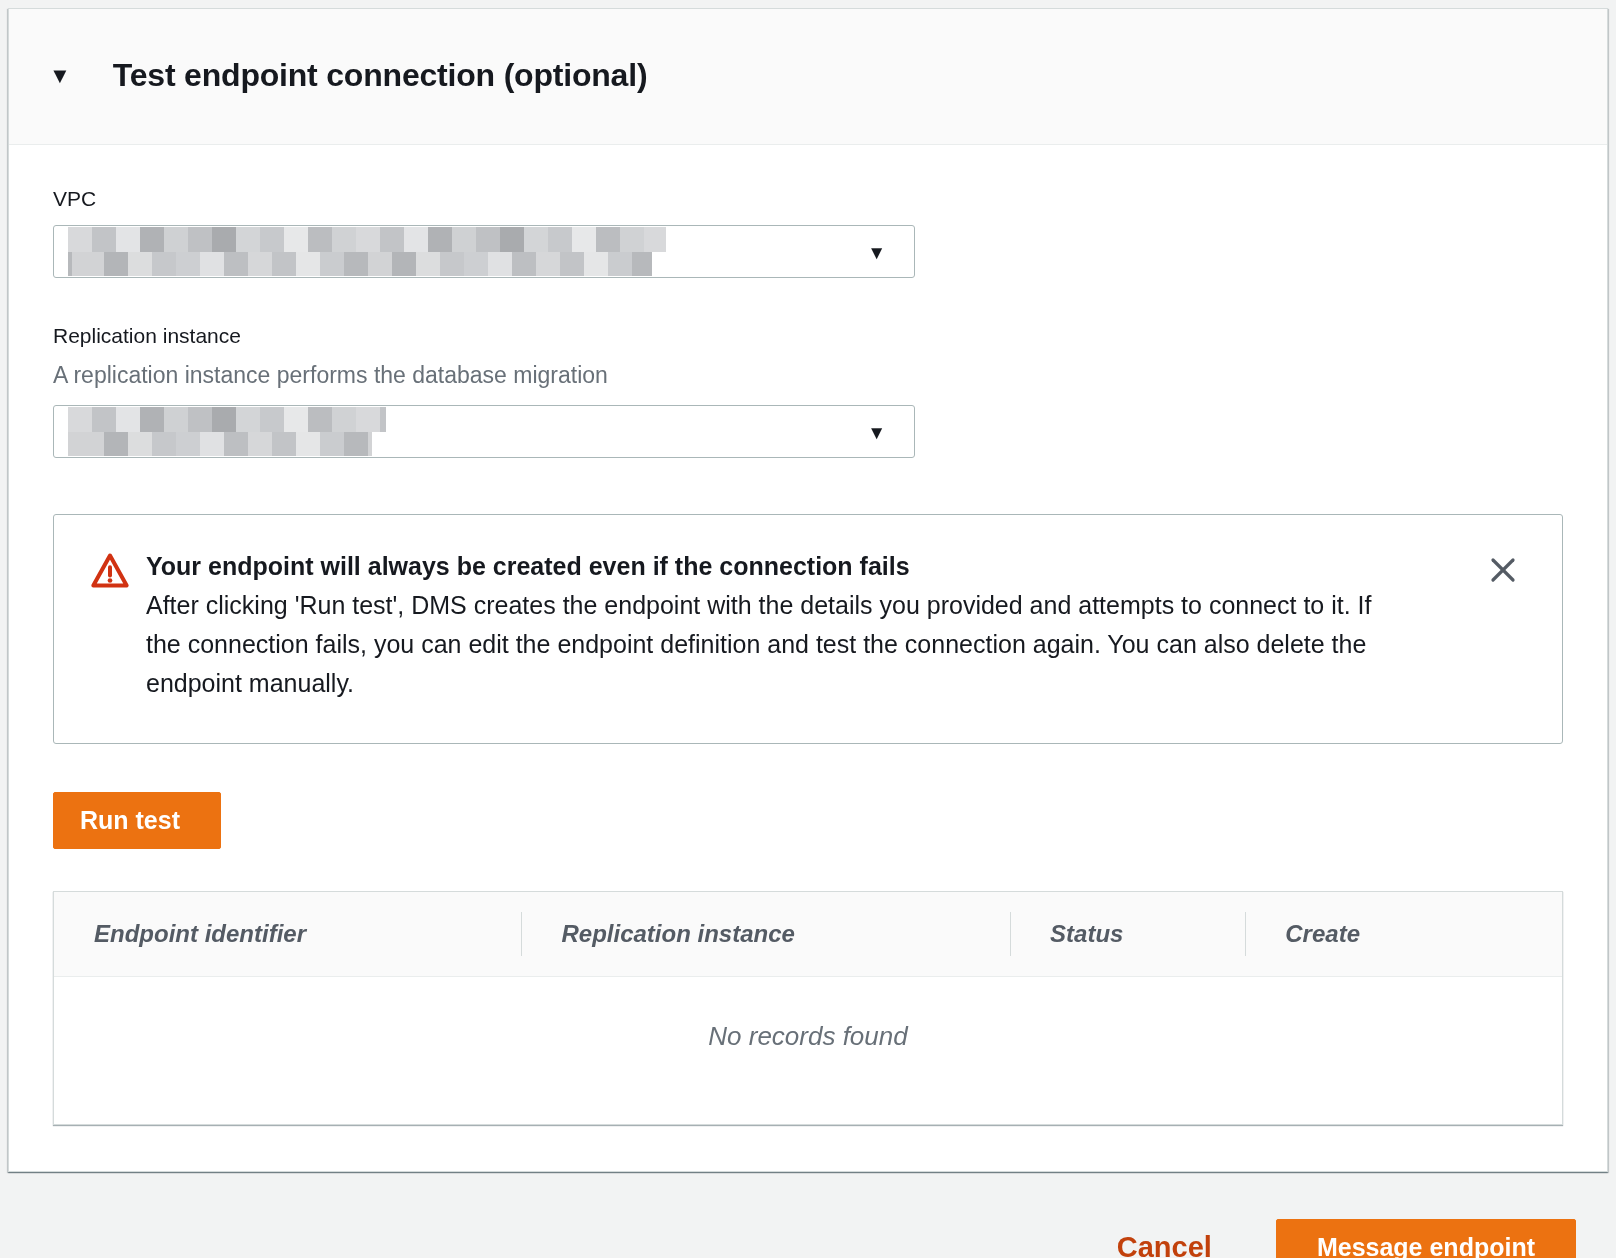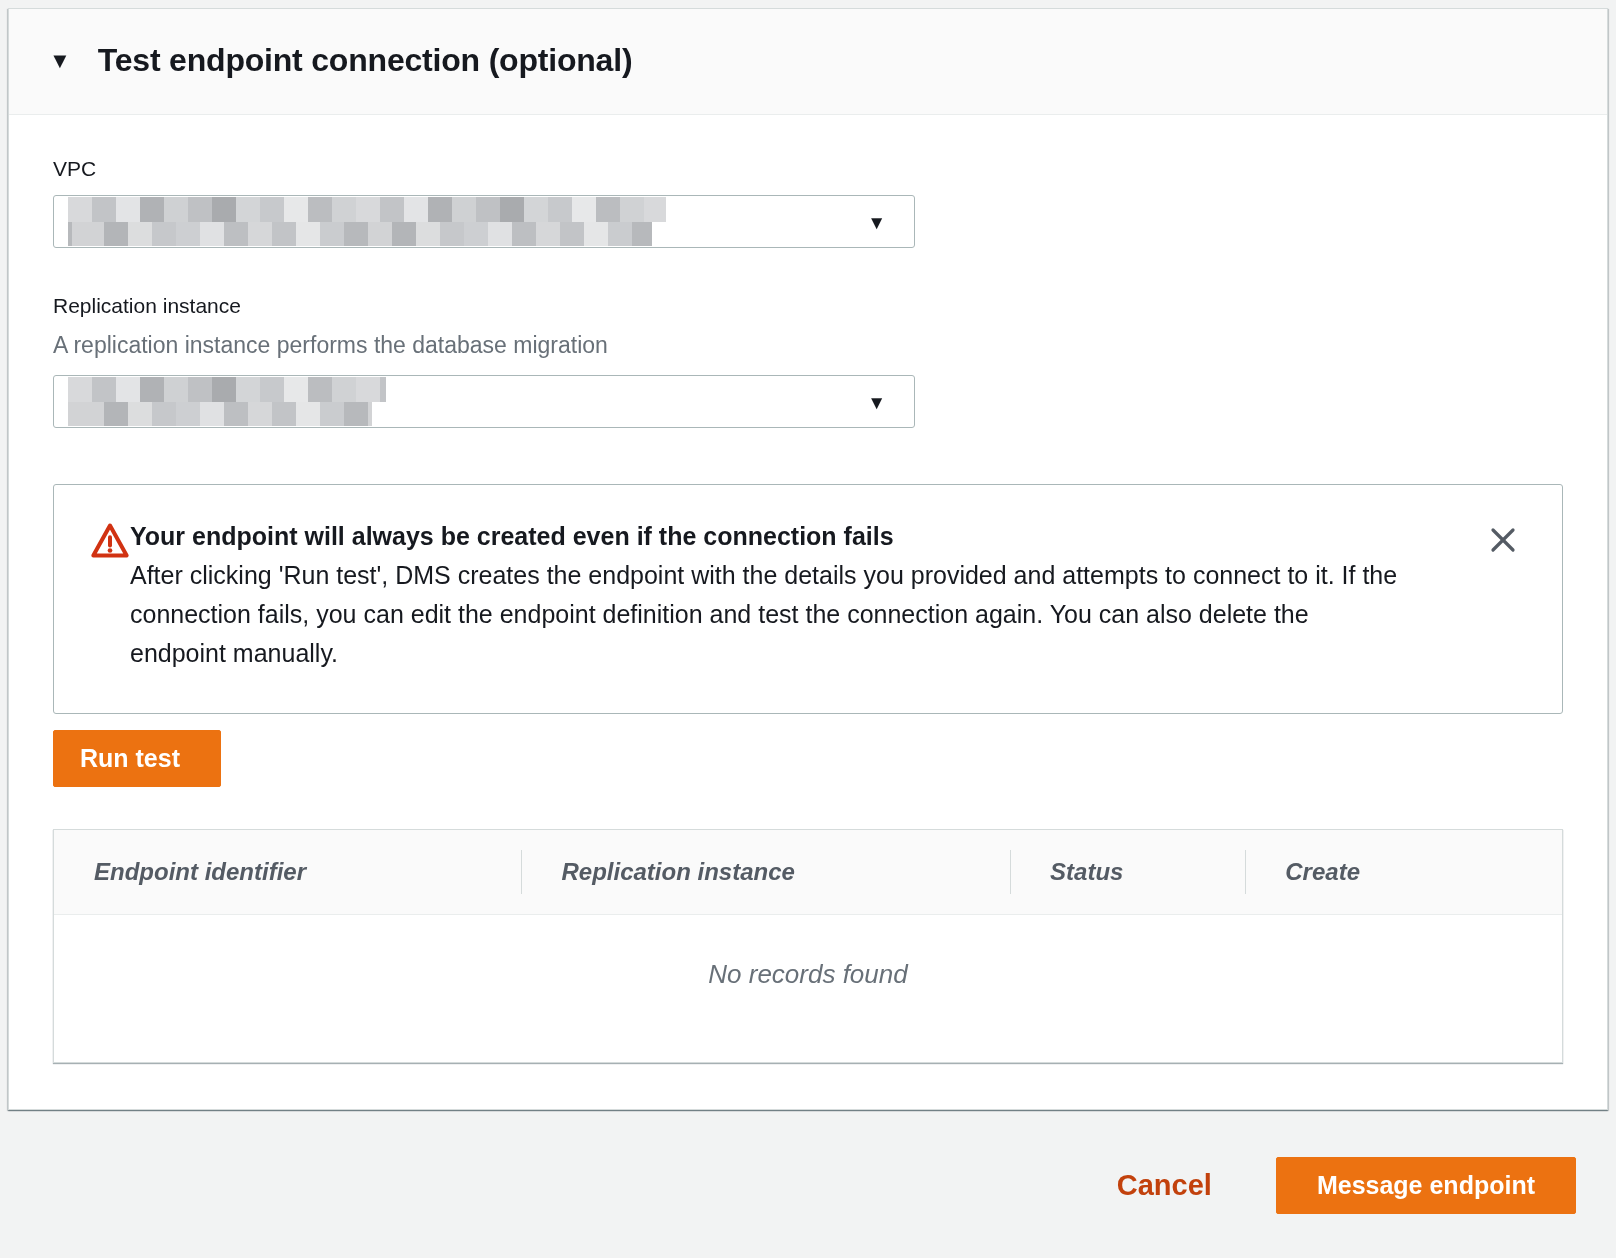--- a/index.html
+++ b/index.html
@@ -30,21 +30,21 @@
     align-items: center;
     gap: 26px;
     cursor: pointer;
   }
   .caret-down-icon {
     font-size: 22px;
     line-height: 1;
     color: #16191f;
   }
   .panel-title {
-    margin: 1px;
+    margin: 16px;
     font-size: 32px;
     font-weight: bold;
     color: #16191f;
     letter-spacing: -0.2px;
   }
 
   .panel-body { padding: 34px 44px 46px 44px; }
 
   
   .field-label {
@@ -106,20 +106,21 @@
   .redact-ri  .redact-row2 { width: 304px; }
 
   
   .alert {
     border: 1px solid #aab7b8;
     border-radius: 3px;
     background: #fff;
     padding: 32px 160px 40px 36px;
     position: relative;
     display: flex;
+    gap: 16px;
   }
   .warning-icon { flex: 0 0 auto; margin-top: 5px; }
   .alert-text { font-size: 25px; line-height: 39px; color: #16191f; }
   .alert-title { font-weight: bold; }
   .alert-body { }
   .alert-close {
     position: absolute;
     top: 40px;
     right: 44px;
     width: 30px;
@@ -136,21 +137,21 @@
     background: #ec7211;
     color: #ffffff;
     font-family: "Liberation Sans", sans-serif;
     font-size: 25px;
     font-weight: bold;
     border: 1px solid #ec7211;
     border-radius: 2px;
     padding: 13px 40px;
     cursor: pointer;
   }
-  .run-test-btn { margin-top: 16px; padding-left: 26px; }
+  .run-test-btn { margin-top: 48px; padding-left: 26px; }
 
   .btn-link {
     background: transparent;
     border: none;
     color: #c2410c;
     font-family: "Liberation Sans", sans-serif;
     font-size: 29px;
     font-weight: bold;
     cursor: pointer;
     padding: 13px 10px;

